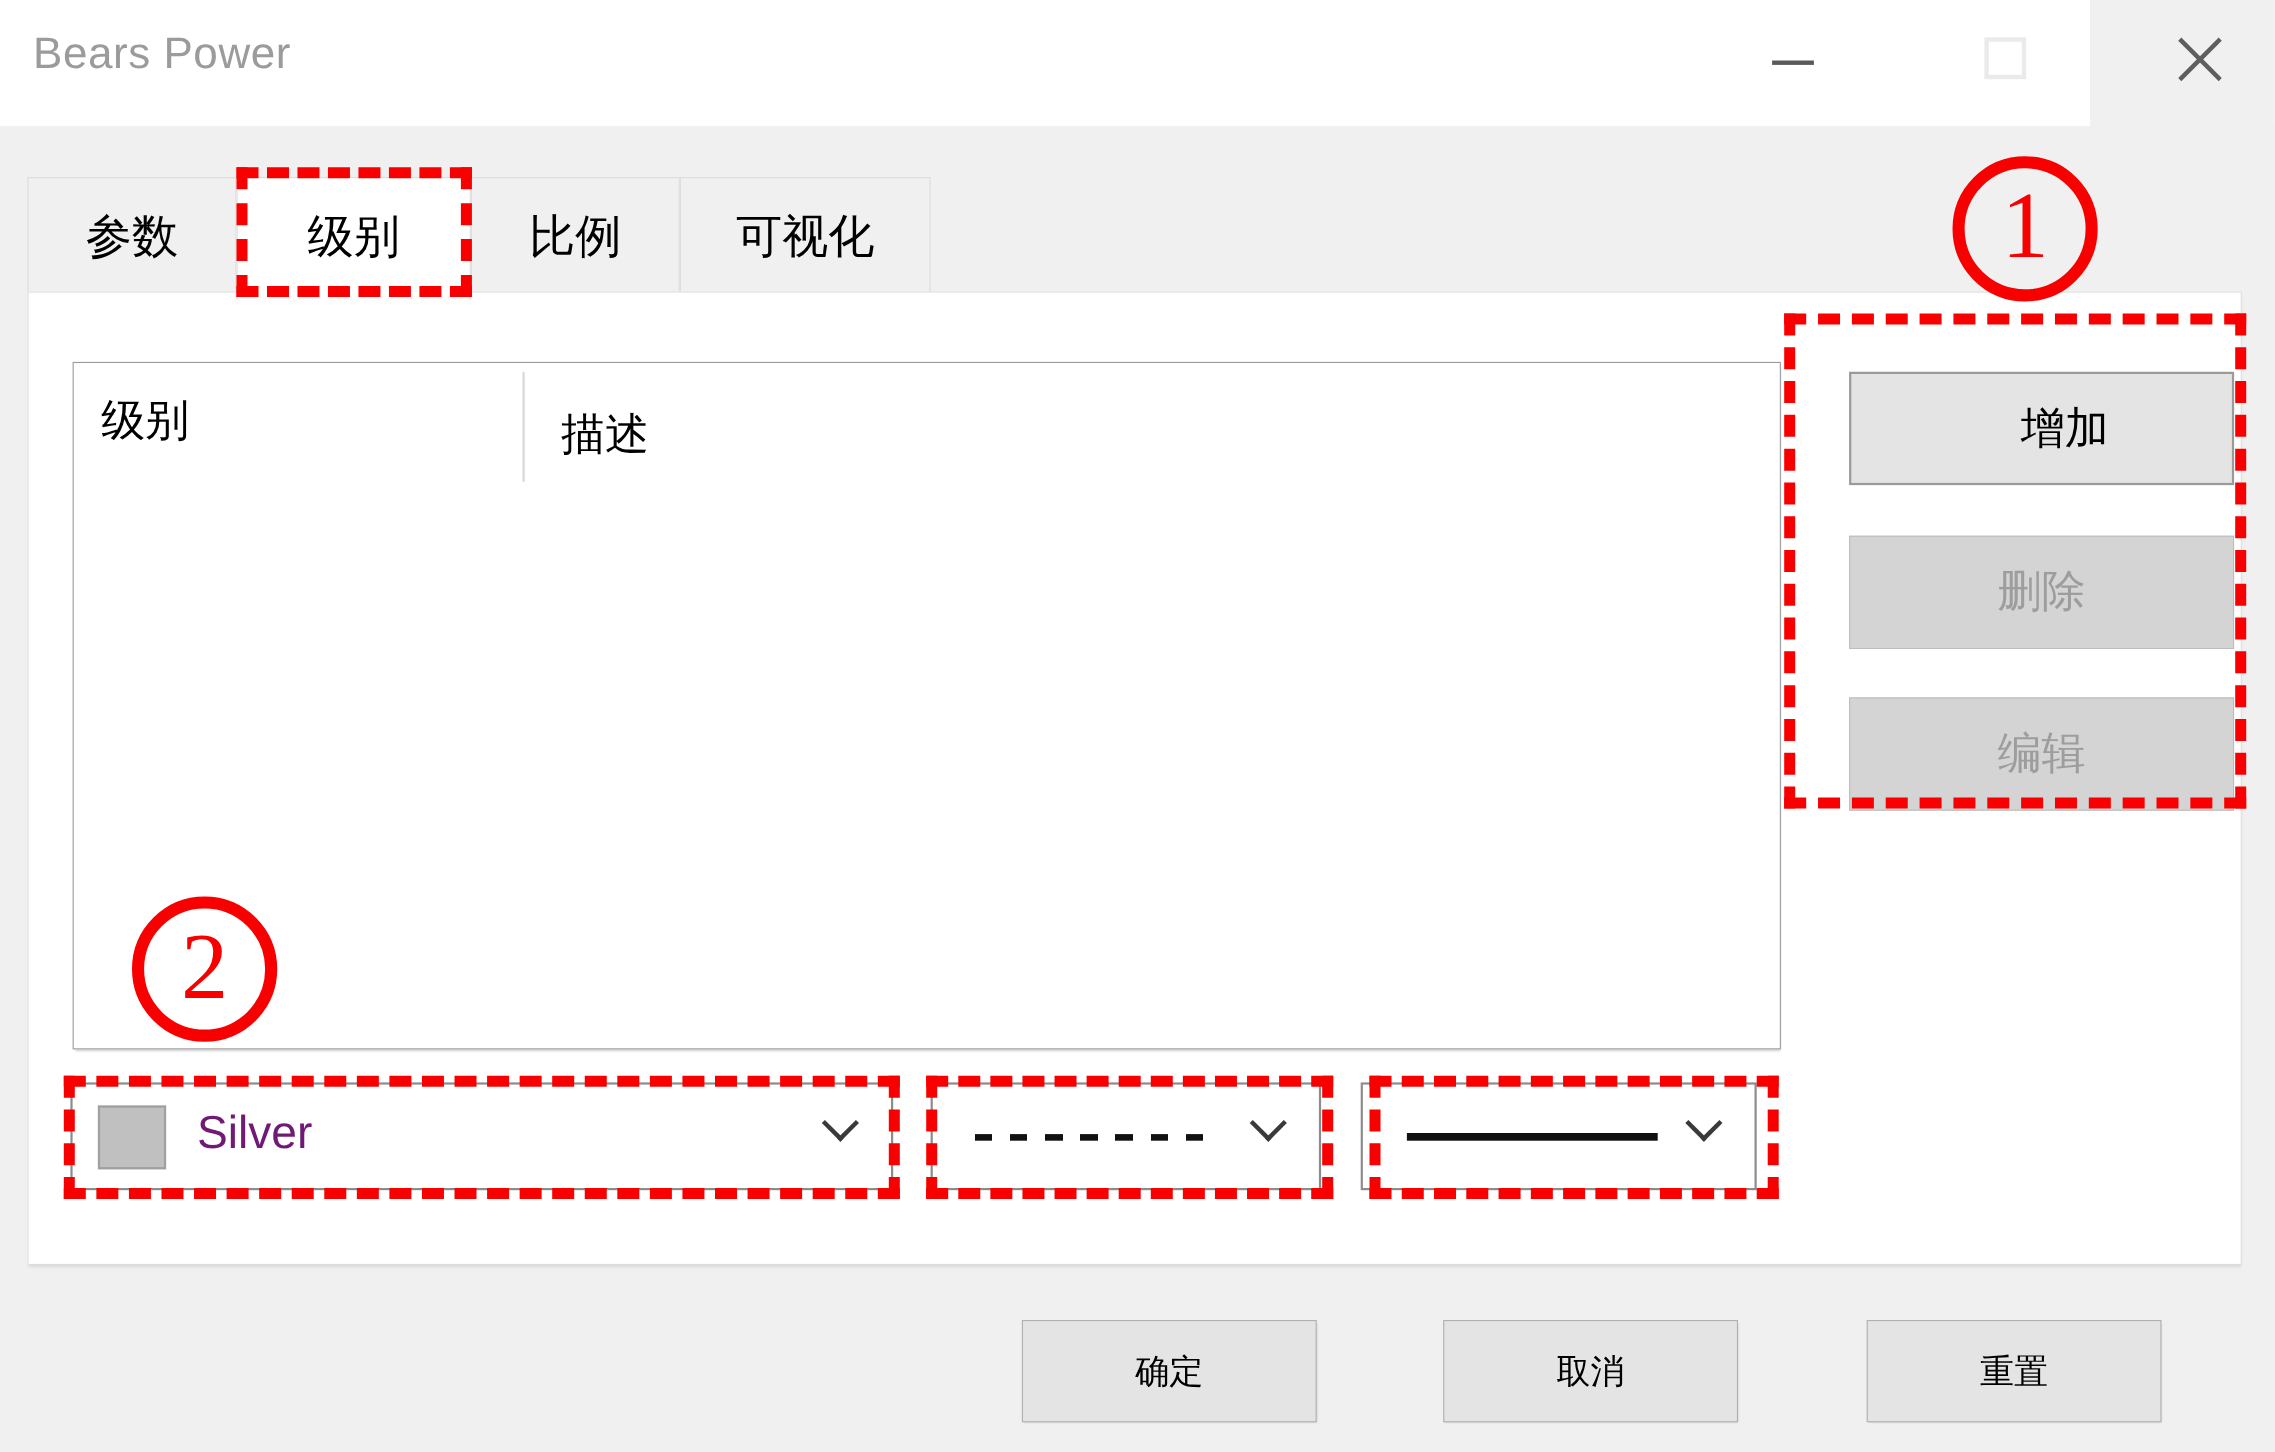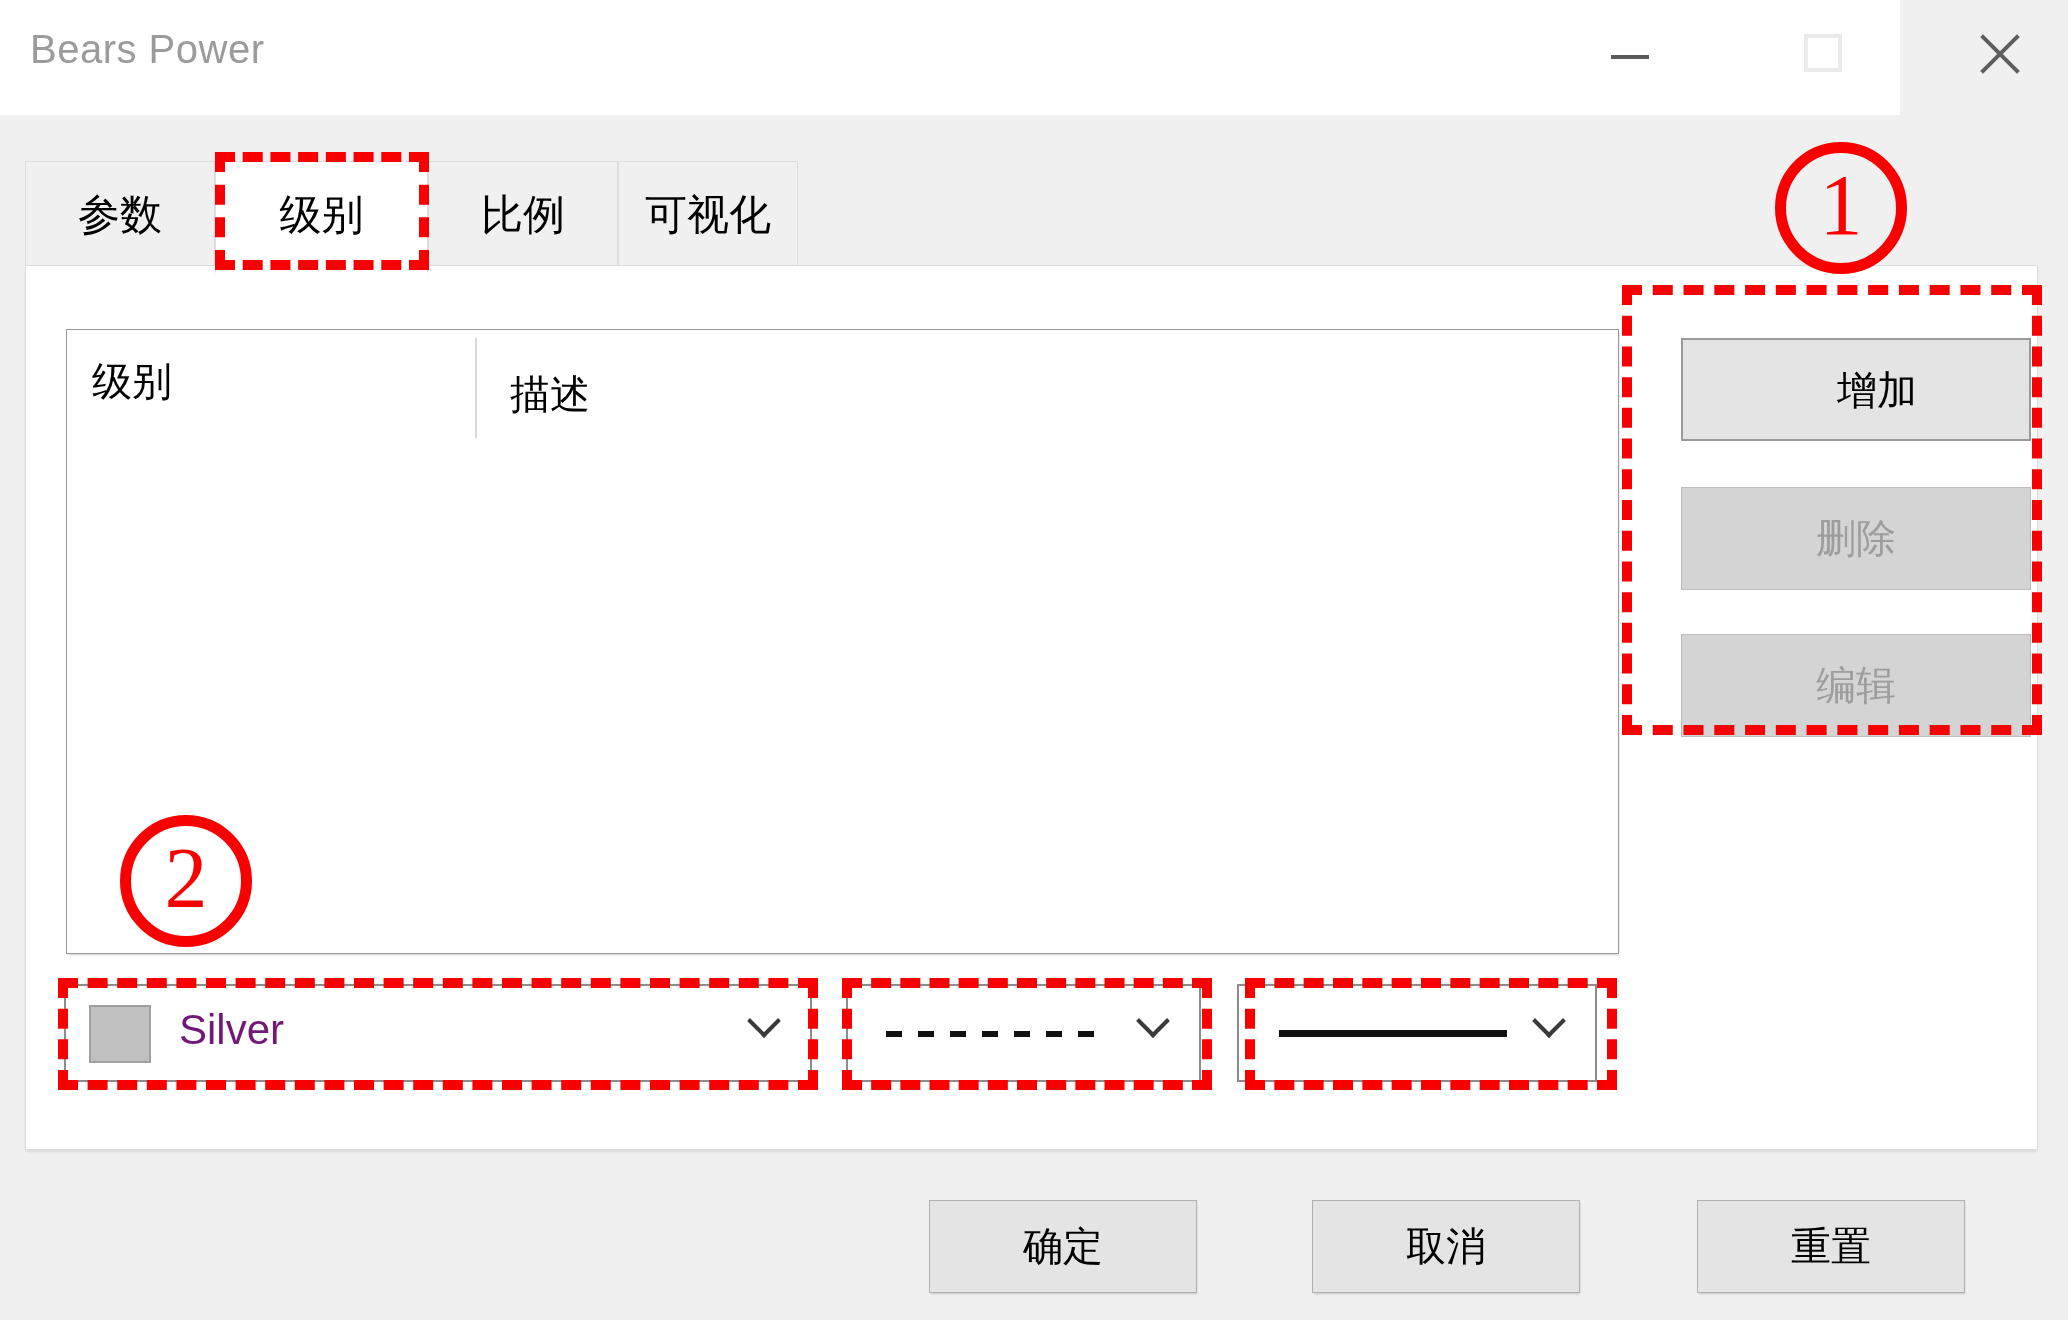--- a/index.html
+++ b/index.html
@@ -273,21 +273,21 @@
 
   
   .footer-btn {
     position: absolute;
     top: 1085px;
     width: 268px;
     height: 93px;
     background: #e4e4e4;
     border: 1px solid #b0b0b0;
     box-sizing: border-box;
-    font-size: 40px;
+    font-size: 31px;
     line-height: 91px;
     text-align: center;
     color: #000;
     white-space: nowrap;
     box-shadow: 1px 2px 2px -1px rgba(0,0,0,0.18);
   }
   #btn-ok     { left: 929px;  }
   #btn-cancel { left: 1312px; text-align: center; }
   #btn-reset  { left: 1697px; }
 
@@ -348,21 +348,21 @@
       <span class="glyph"></span>
     </div>
   </div>
 
   <div id="dialog-body">
 
     <div id="tabstrip">
       <div class="tab" style="left:0px;width:190px;">参数</div>
       <div class="tab selected" style="left:190px;width:213px;">级别</div>
       <div class="tab" style="left:403px;width:190px;">比例</div>
-      <div class="tab" style="left:593px;width:180px;">可视化</div>
+      <div class="tab" style="left:593px;width:228px;">可视化</div>
     </div>
 
     <div id="tabpanel">
 
       <div id="listbox">
         <div id="col-head-level">级别</div>
         <div id="col-divider"></div>
         <div id="col-head-desc">描述</div>
       </div>
 

